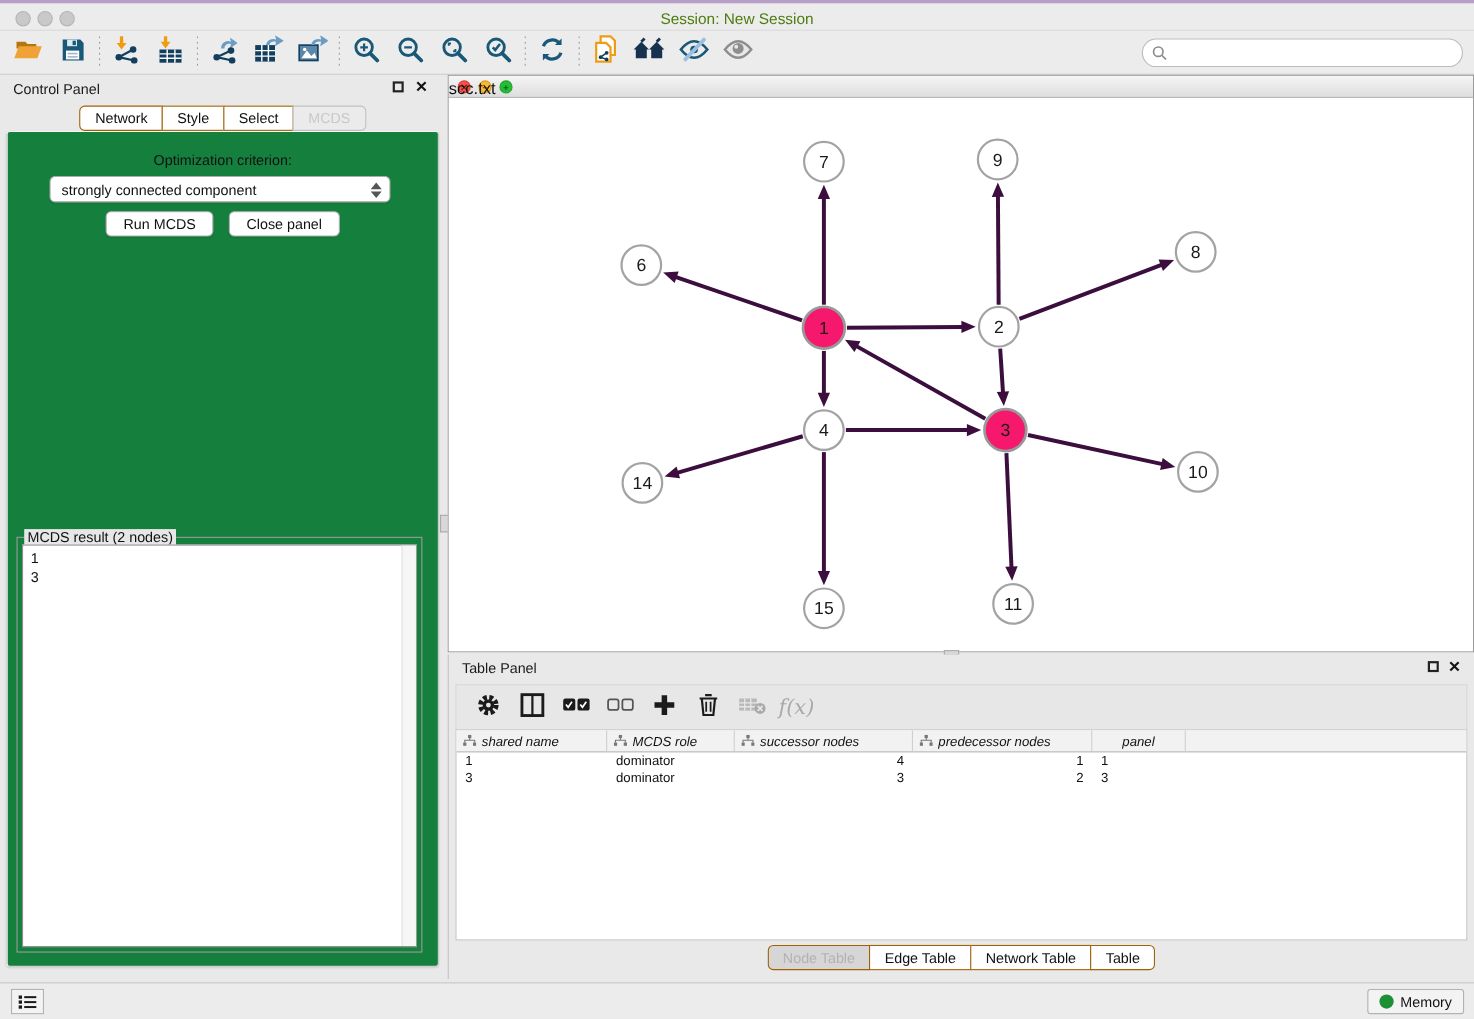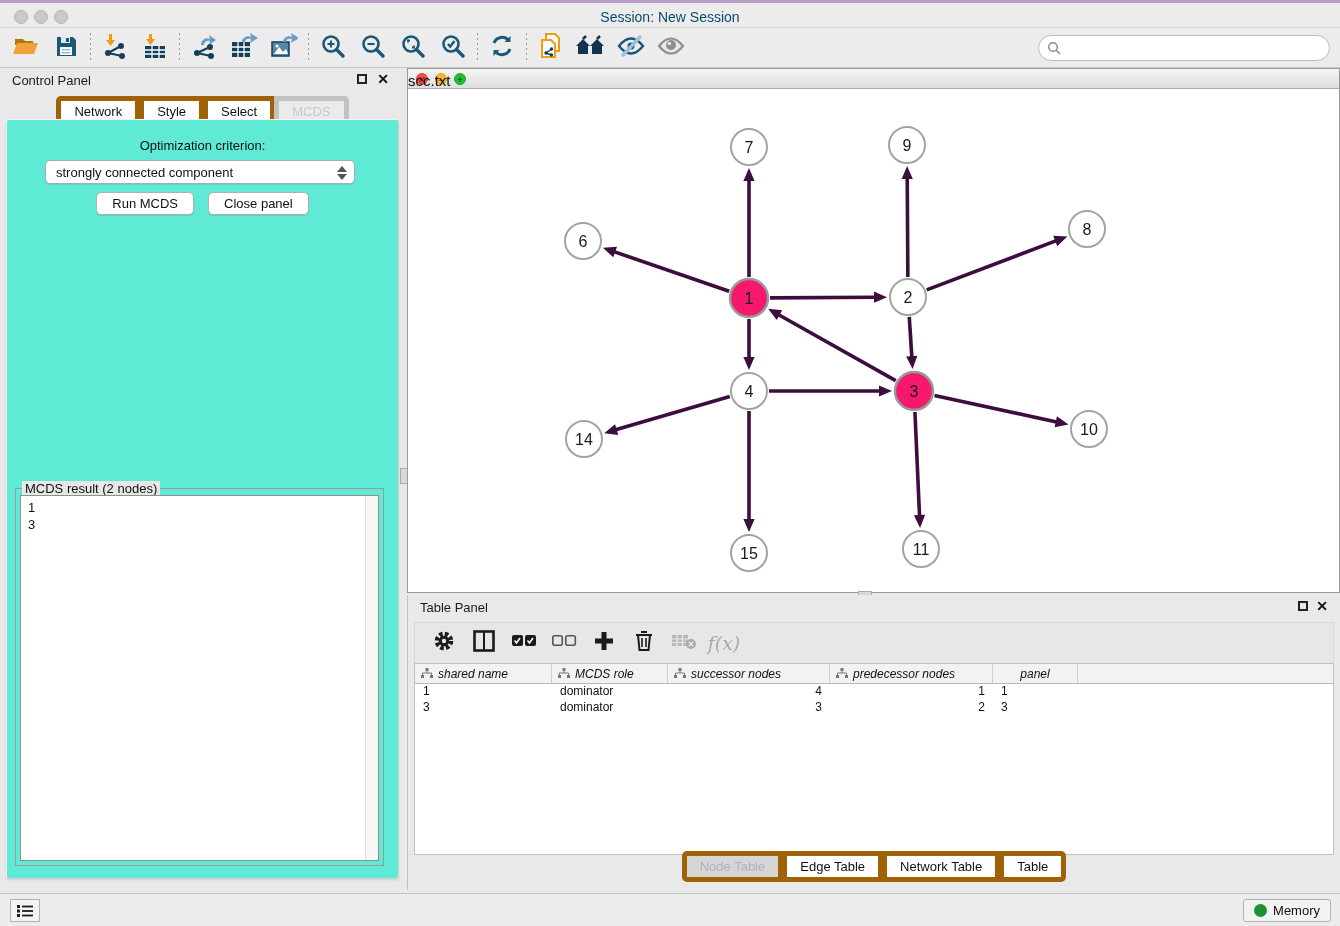--- a/index.html
+++ b/index.html
@@ -3,21 +3,21 @@
 <meta charset="utf-8">
 <style>
   * { margin:0; padding:0; box-sizing:border-box; }
   html,body { width:1340px; height:926px; font-family:"Liberation Sans", sans-serif; background:#e9e9e9; overflow:hidden; position:relative; }
 
   
   .mac-titlebar { position:absolute; left:0; top:0; width:1340px; height:28px;
     background:#ececec; border-top:3px solid #b79fc8; border-bottom:1px solid #d6d6d6; }
   .traffic { position:absolute; top:7px; width:14px; height:14px; border-radius:50%; background:#c9c9c9; border:1px solid #b5b5b5; }
   .t1{left:14px}.t2{left:34px}.t3{left:54px}
-  .mac-title { position:absolute; left:0; right:0; top:6px; text-align:center; font-size:14px; color:#0c4a6e; }
+  .mac-title { position:absolute; left:0; right:0; top:6px; text-align:center; font-size:14px; color:#4d7c0f; }
 
   
   .toolbar { position:absolute; left:0; top:28px; width:1340px; height:40px; background:#ececec;
     border-bottom:1px solid #c9c9c9; display:flex; align-items:center; }
   .tb-btn { width:40px; height:34px; display:flex; align-items:center; justify-content:center; flex:0 0 auto; }
   .tb-sep { width:1px; height:30px; margin:0 4px; flex:0 0 auto;
     background-image:linear-gradient(#9a9a9a 2px, transparent 2px); background-size:1px 5px; }
   .tb-spacer { flex:1 1 auto; }
   .searchbox { position:relative; width:292px; height:26px; margin-right:10px; flex:0 0 auto; }
   .searchbox input { width:100%; height:100%; border:1px solid #bdbdbd; border-radius:13px; background:#fff;
@@ -26,27 +26,27 @@
 
   
   .control-panel { position:absolute; left:0; top:68px; width:405px; height:822px; background:#e9e9e9; }
   .panel-header { position:absolute; left:0; top:0; width:100%; height:24px; }
   .panel-title { position:absolute; left:12px; top:5px; font-size:13px; color:#1a1a1a; }
   .panel-float { position:absolute; top:6px; width:10px; height:10px; border:2px solid #222; }
   .panel-close { position:absolute; top:3px; font-size:14px; font-weight:bold; color:#111; line-height:16px; }
   .cp-float{right:38px} .cp-close{right:16px}
 
   .cp-tabs { position:absolute; left:0; top:28px; width:100%; display:flex; justify-content:center; }
-  .seg-tab { padding:3px 13px; font-size:13px; background:#fff; border:5px solid #a16207; margin-left:-1px; color:#111; }
+  .seg-tab { padding:3px 13px; font-size:13px; background:#fff; border:1px solid #a16207; margin-left:-1px; color:#111; }
   .seg-tab:first-child { border-radius:5px 0 0 5px; margin-left:0; }
   .seg-tab:last-child { border-radius:0 5px 5px 0; }
   .seg-tab.disabled { background:#ebebeb; color:#c9c9c9; border-color:#c2c2c2; }
   .seg-tab.pressed { background:#d6d6d6; color:#b2b2b2; }
 
-  .cp-body { position:absolute; left:6px; top:51px; width:393px; height:760px; background:#5eead4;
+  .cp-body { position:absolute; left:6px; top:51px; width:393px; height:760px; background:#15803d;
     border:1px solid #d2d2d2; border-top-color:#f6f6f6; border-left-color:#f2f2f2; border-radius:3px;
     box-shadow:0 1px 2px rgba(0,0,0,.12); }
   .opt-label { position:absolute; left:0; width:100%; top:18px; text-align:center; font-size:13px; color:#111; }
   .criterion { position:absolute; left:38px; top:40px; width:310px; height:24px; background:#fff;
     border:1px solid #ababab; border-radius:5px; font-size:13px; color:#111; display:flex; align-items:center;
     padding-left:10px; box-shadow:0 1px 1px rgba(0,0,0,.08); }
   .stepper { position:absolute; right:7px; top:4px; width:10px; height:16px; }
   .stepper .up { position:absolute; top:1px; left:0; width:0; height:0; border-left:5px solid transparent; border-right:5px solid transparent; border-bottom:6px solid #555; }
   .stepper .dn { position:absolute; bottom:1px; left:0; width:0; height:0; border-left:5px solid transparent; border-right:5px solid transparent; border-top:6px solid #555; }
   .cp-buttons { position:absolute; left:0; top:72px; width:100%; display:flex; justify-content:center; gap:14px; }

